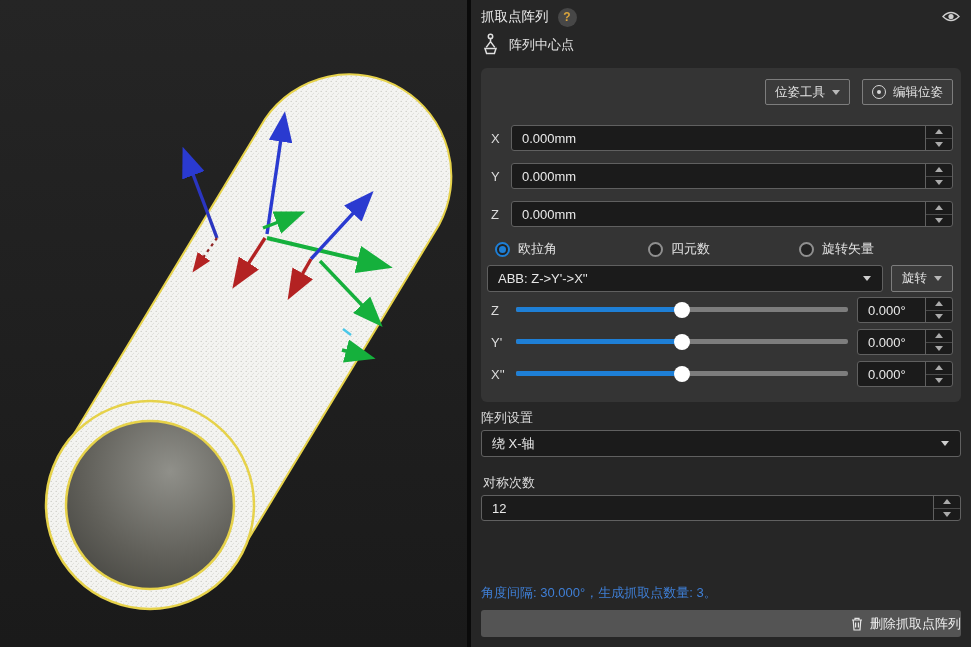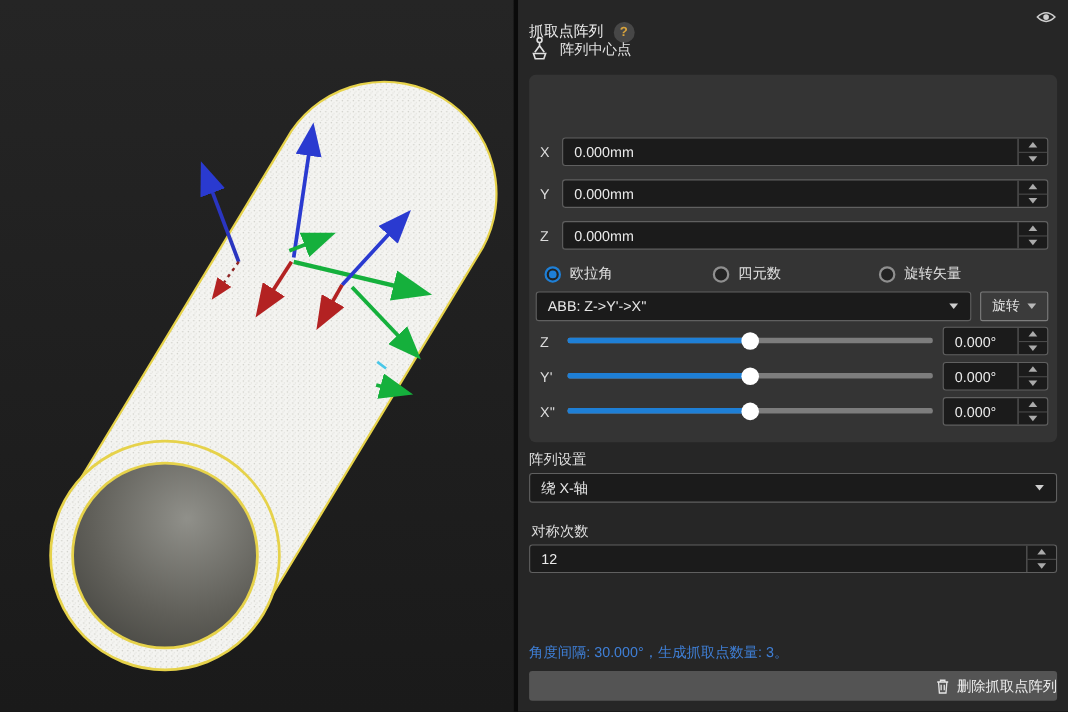--- a/index.html
+++ b/index.html
@@ -3,21 +3,21 @@
 <meta charset="utf-8">
 <style>
   html,body{margin:0;padding:0;background:#000;}
   .app{position:relative;width:971px;height:647px;background:#262626;overflow:hidden;
        font-family:"Liberation Sans","DejaVu Sans",sans-serif;color:#e6e6e6;}
   
   .viewport{position:absolute;left:0;top:0;width:467px;height:647px;background:#1e1e1e;}
   .vdivider{position:absolute;left:467px;top:0;width:4px;height:647px;background:#0a0a0a;}
   
   .panel{position:absolute;left:471px;top:0;width:500px;height:647px;background:#262626;}
-  .title-row{position:absolute;left:10px;top:18px;display:flex;align-items:center;gap:9px;height:22px;}
+  .title-row{position:absolute;left:10px;top:6px;display:flex;align-items:center;gap:9px;height:22px;}
   .title{font-size:13.5px;color:#ebebeb;}
   .help-badge{width:19px;height:19px;border-radius:50%;background:#474747;color:#d9a43c;
               font-size:12px;font-weight:bold;display:flex;align-items:center;justify-content:center;}
   .eye{position:absolute;right:11px;top:9px;cursor:pointer;}
   .center-row{position:absolute;left:9px;top:33px;display:flex;align-items:center;gap:8px;}
   .center-label{font-size:13px;color:#e3e3e3;}
   .group1{position:absolute;left:10px;top:68px;width:480px;height:334px;background:#343434;border-radius:6px;}
   .btn-row{position:absolute;top:11px;right:8px;display:flex;gap:12px;}
   .btn{height:24px;background:#3b3b3b;border:1px solid #7d7d7d;border-radius:2px;color:#e2e2e2;
        font-size:12.5px;display:flex;align-items:center;justify-content:center;gap:7px;padding:0 9px;cursor:pointer;}
@@ -146,20 +146,32 @@
           <circle cx="10.5" cy="3.4" r="2.2"></circle>
           <path d="M10.5 5.6 V8.6 M10.5 8.6 L6.2 14.4 M10.5 8.6 L14.8 14.4"></path>
           <path d="M5 15.6 H16 L14.4 20.4 H6.6 Z"></path>
         </g>
       </svg>
       <span class="center-label">阵列中心点</span>
     </div>
 
     <div class="group1">
 
+      <div class="btn-row">
+        <div class="btn">
+          <span>位姿工具</span>
+          <span class="caret sm"></span>
+        </div>
+        <div class="btn">
+          <span class="target-icon">
+              <i></i>
+            </span>
+          <span>编辑位姿</span>
+        </div>
+      </div>
 
       <div class="pos-row" style="top:57px;">
         <span class="axis-label">X</span>
         <div class="input-box">
           <div class="ib-val">0.000mm</div>
           <div class="spin">
             <div class="spin-btn">
                 <span class="tri-up"></span>
               </div>
             <div class="spin-btn">

